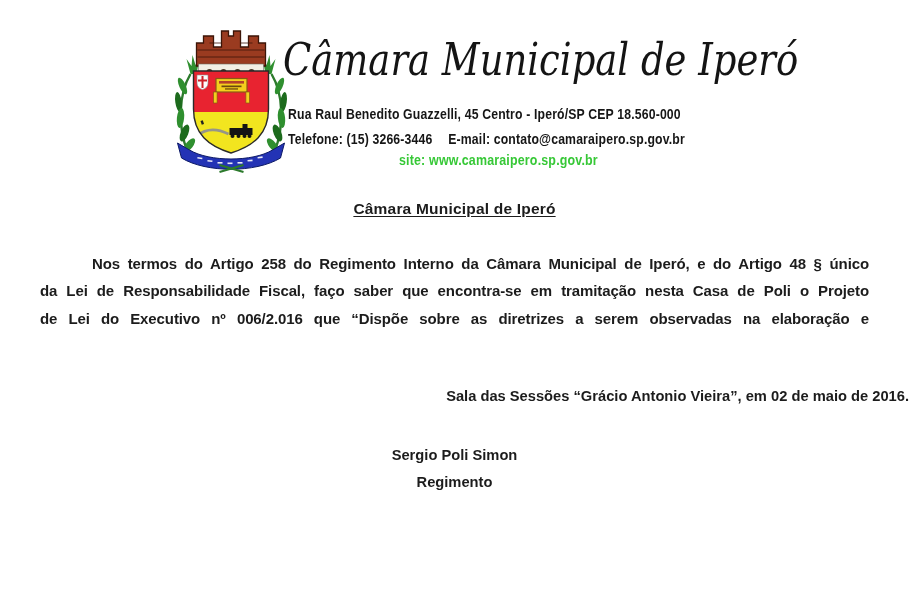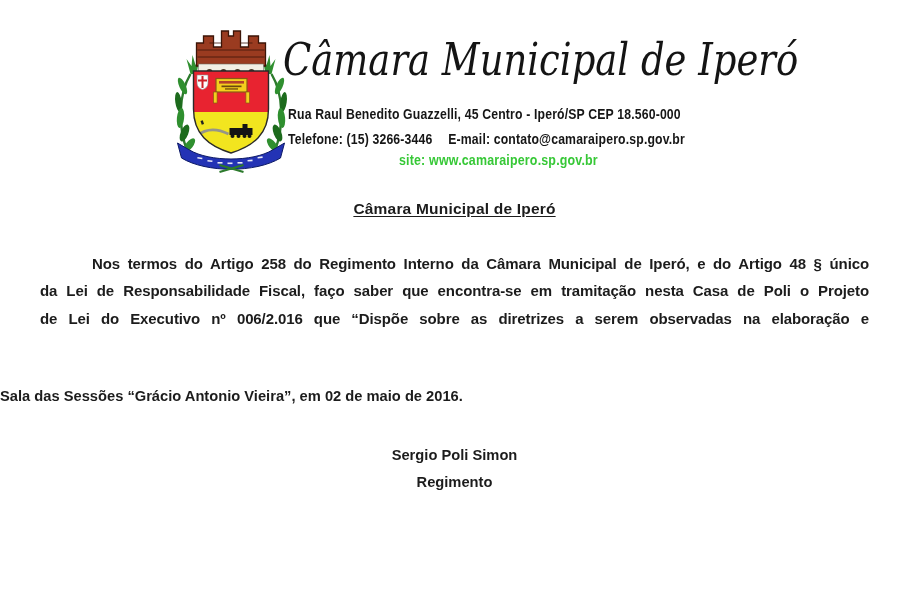--- a/index.html
+++ b/index.html
@@ -50,21 +50,21 @@
   }
   .pline{
     height:27.4px;line-height:27.4px;
     text-align:justify;text-align-last:justify;
     white-space:nowrap;
   }
   .pline.first{text-indent:52px;}
   .pline.last{text-align-last:left;white-space:normal;}
   .session-line{
     position:absolute;left:0;top:383px;width:909px;
-    text-align:left;font-weight:bold;font-size:14.7px;line-height:27.4px;
+    text-align:right;font-weight:bold;font-size:14.7px;line-height:27.4px;
   }
   .signature{
     position:absolute;left:0;top:442px;width:909px;
     text-align:center;font-weight:bold;font-size:14.7px;line-height:27.4px;
   }
 </style>
 </head>
 <body>
 
 <div class="page">

